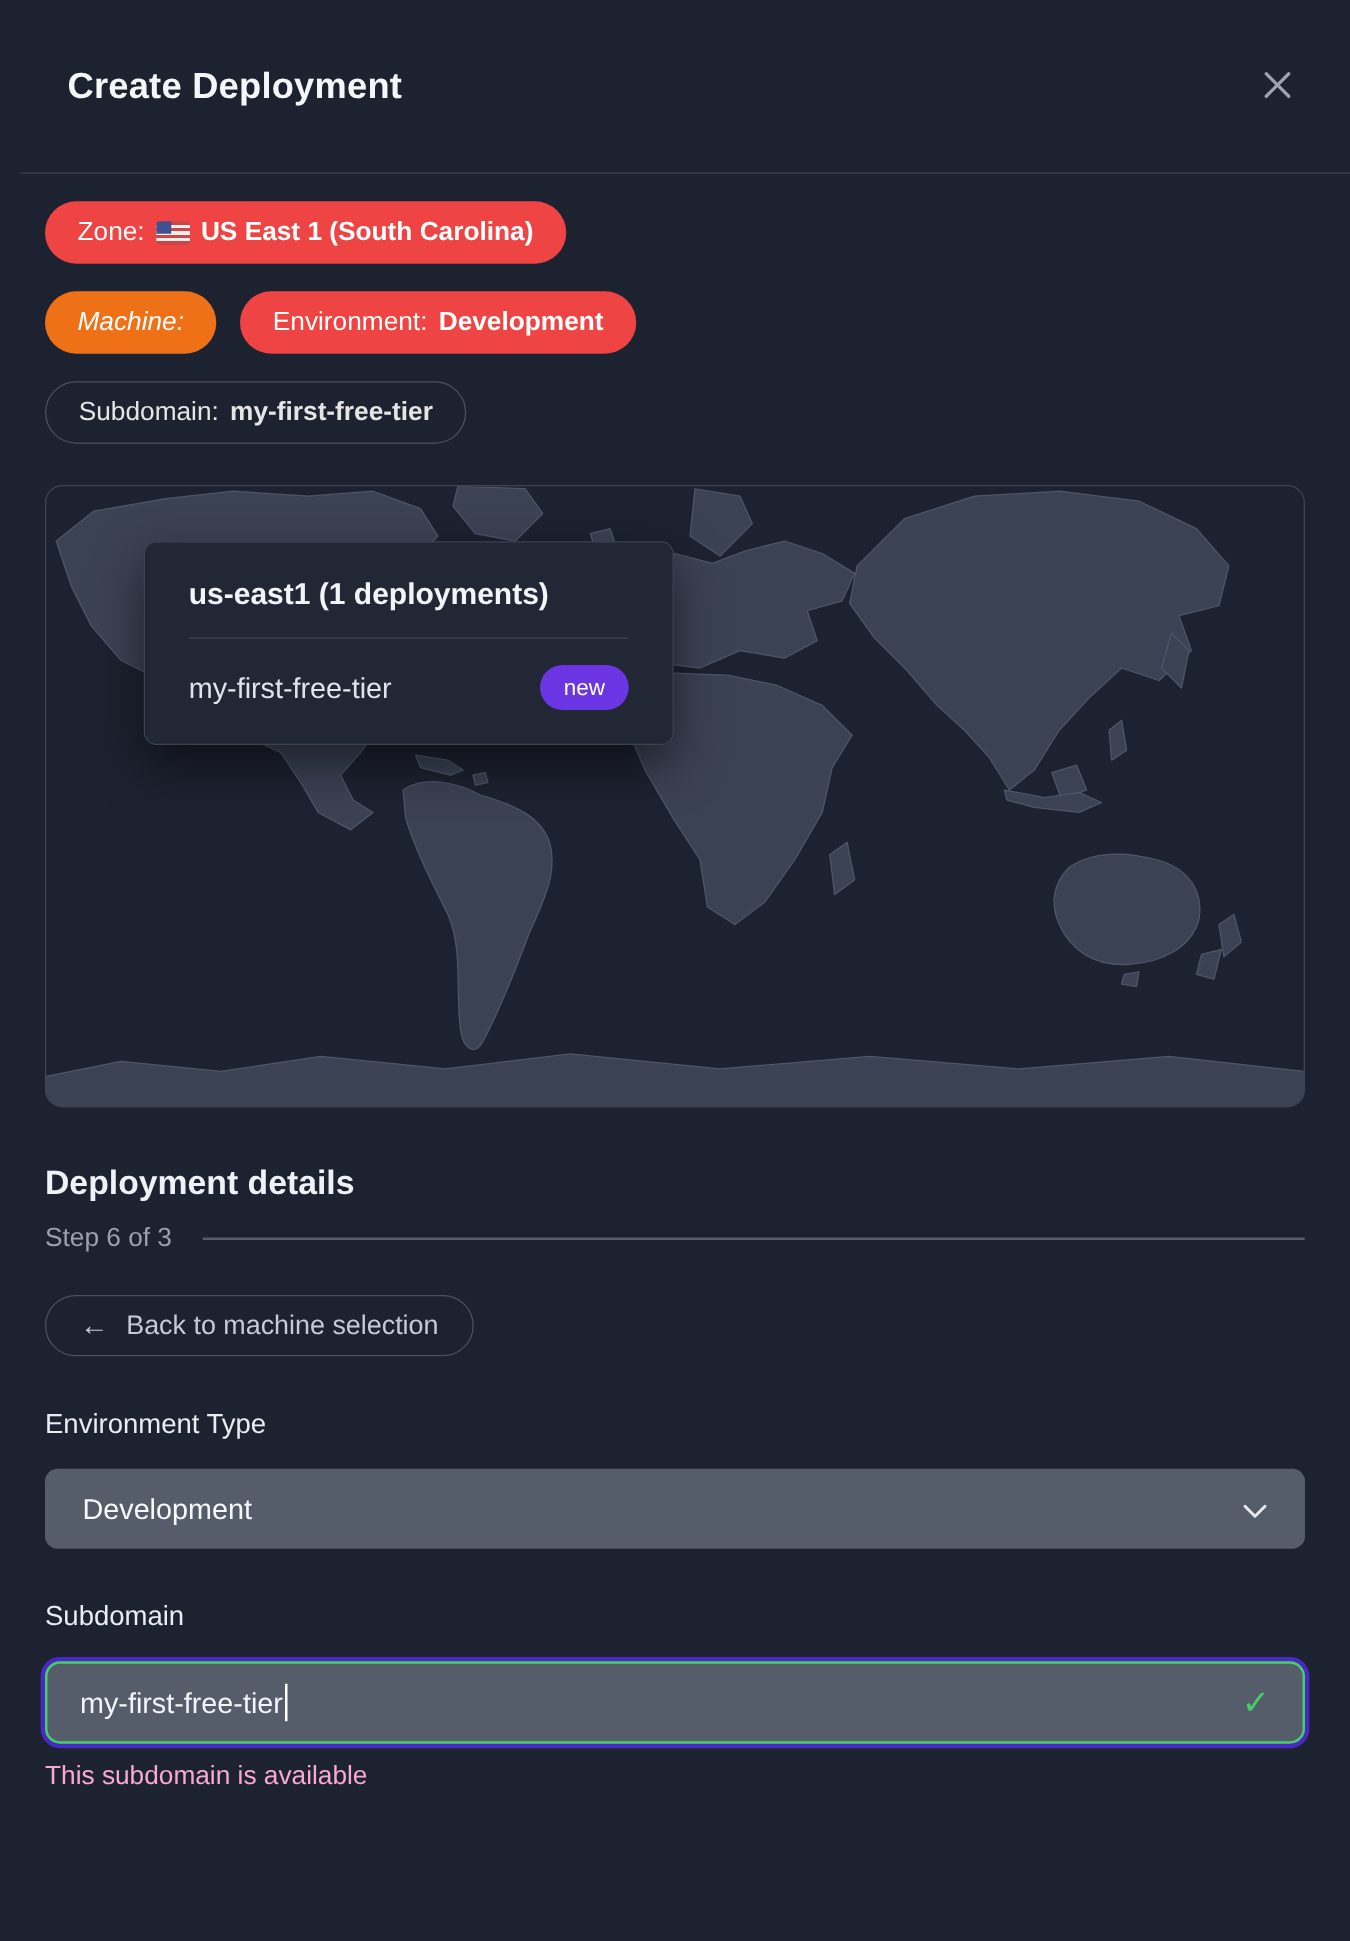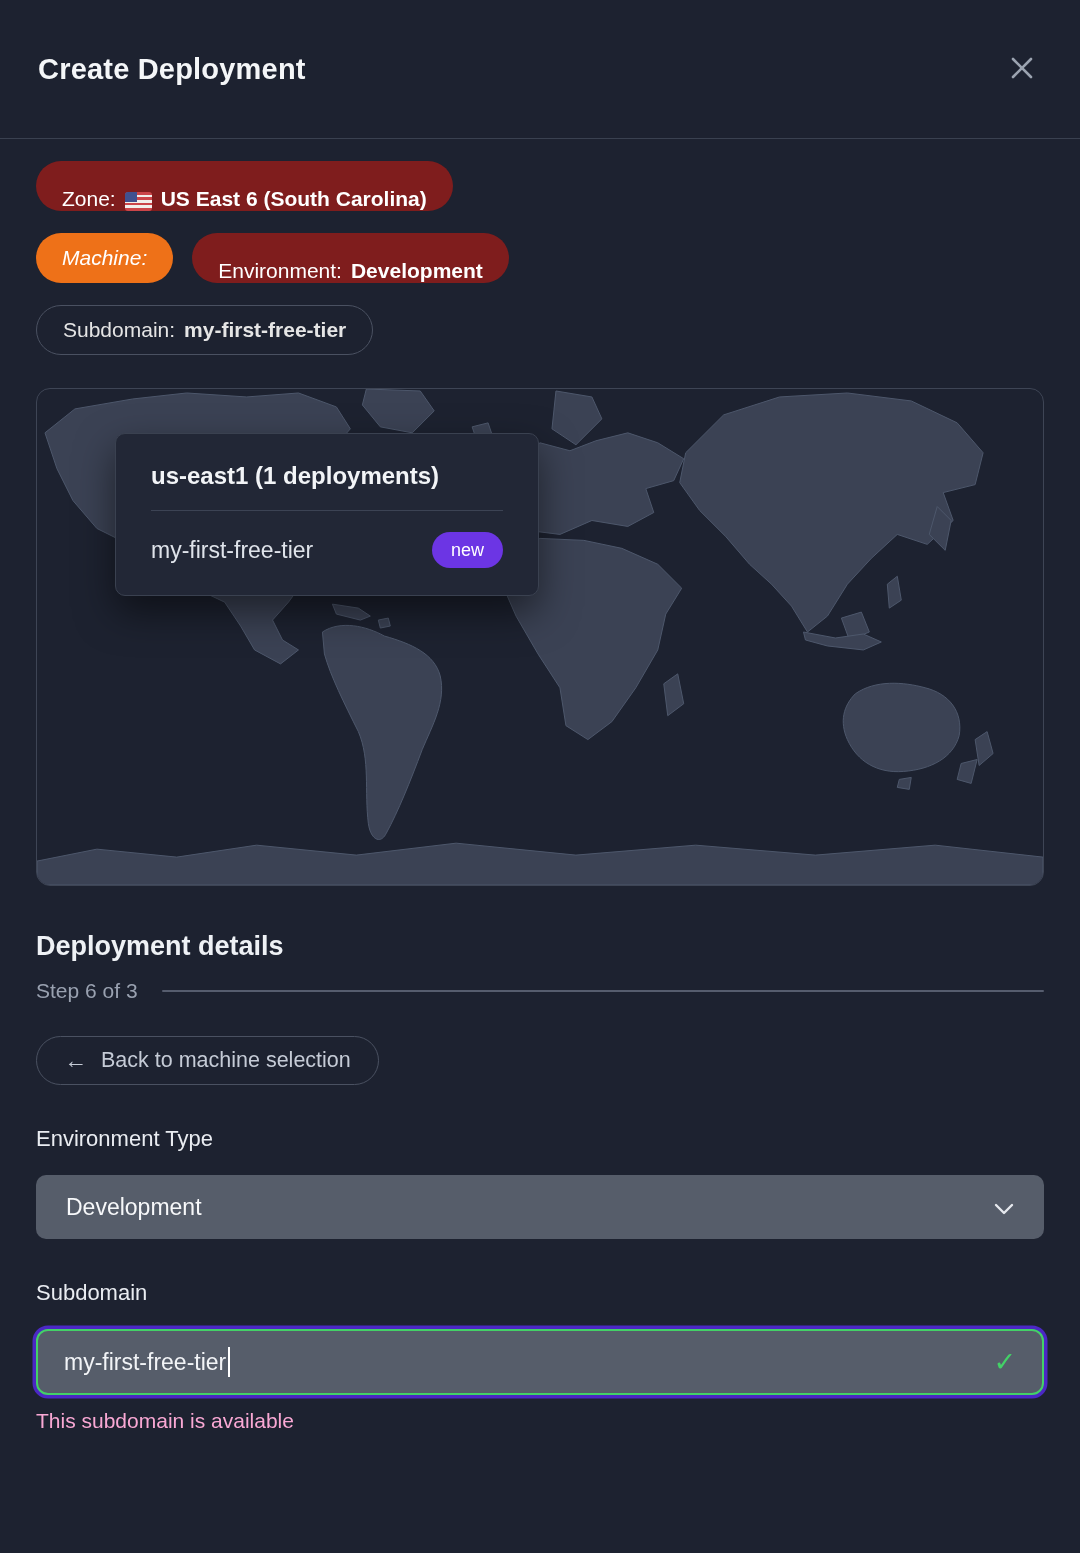--- a/index.html
+++ b/index.html
@@ -13,20 +13,21 @@
     color:#eef1f5;
     overflow:hidden;
   }
 
   
   .modal-header {
     height:139px;
     display:flex; align-items:center; justify-content:space-between;
     padding:16px 38px;
     border-bottom:1px solid #3a4150;
+    margin-left:16px;
   }
   .modal-title { font-size:29px; font-weight:700; color:#f4f6f8; letter-spacing:.2px; }
   .close-btn {
     width:40px; height:40px;
     display:flex; align-items:center; justify-content:center;
     background:transparent; border:none; cursor:pointer;
   }
 
   .content { padding:0 36px; }
 
@@ -36,21 +37,21 @@
 
   .pill-row { display:flex; gap:19px; margin-top:22px; }
   .pill {
     height:50px; border-radius:25px;
     display:inline-flex; align-items:center; gap:9px;
     padding:0 26px;
     font-size:21px; color:#ffffff; white-space:pre;
   }
   .pill .lbl { font-weight:400; }
   .pill .val { font-weight:700; }
-  .pill-blue   { background:#7f1d1d;align-items:flex-end; }
+  .pill-blue   { background:#ef4444; }
   .pill-orange { background:#ee7118;font-style:italic; }
   .pill-outline{ background:transparent; border:1.5px solid #4a5161; color:#e5e5e5; }
 
   .flag {
     position:relative; display:inline-block;
     width:27px; height:19px; border-radius:3px; overflow:hidden;
     background:repeating-linear-gradient(180deg,#cb4549 0 2.7px,#f1efeb 2.7px 5.4px);
     flex:0 0 auto;
   }
   .flag .canton { position:absolute; left:0; top:0; width:12px; height:10px; background:#40518f; }
@@ -172,21 +173,21 @@
   </div>
 
   <div class="content">
 
     
 
     <div class="pill-row">
       <div class="pill pill-blue">
         <span class="lbl">Zone:</span>
         <span class="flag"><span class="canton"></span></span>
-        <span class="val">US East 6 (South Carolina)</span>
+        <span class="val">US East 1 (South Carolina)</span>
       </div>
     </div>
 
     <div class="pill-row">
       <div class="pill pill-orange">
         <span class="lbl">Machine:</span>
       </div>
       <div class="pill pill-blue">
         <span class="lbl">Environment:</span>
         <span class="val">Development</span>

